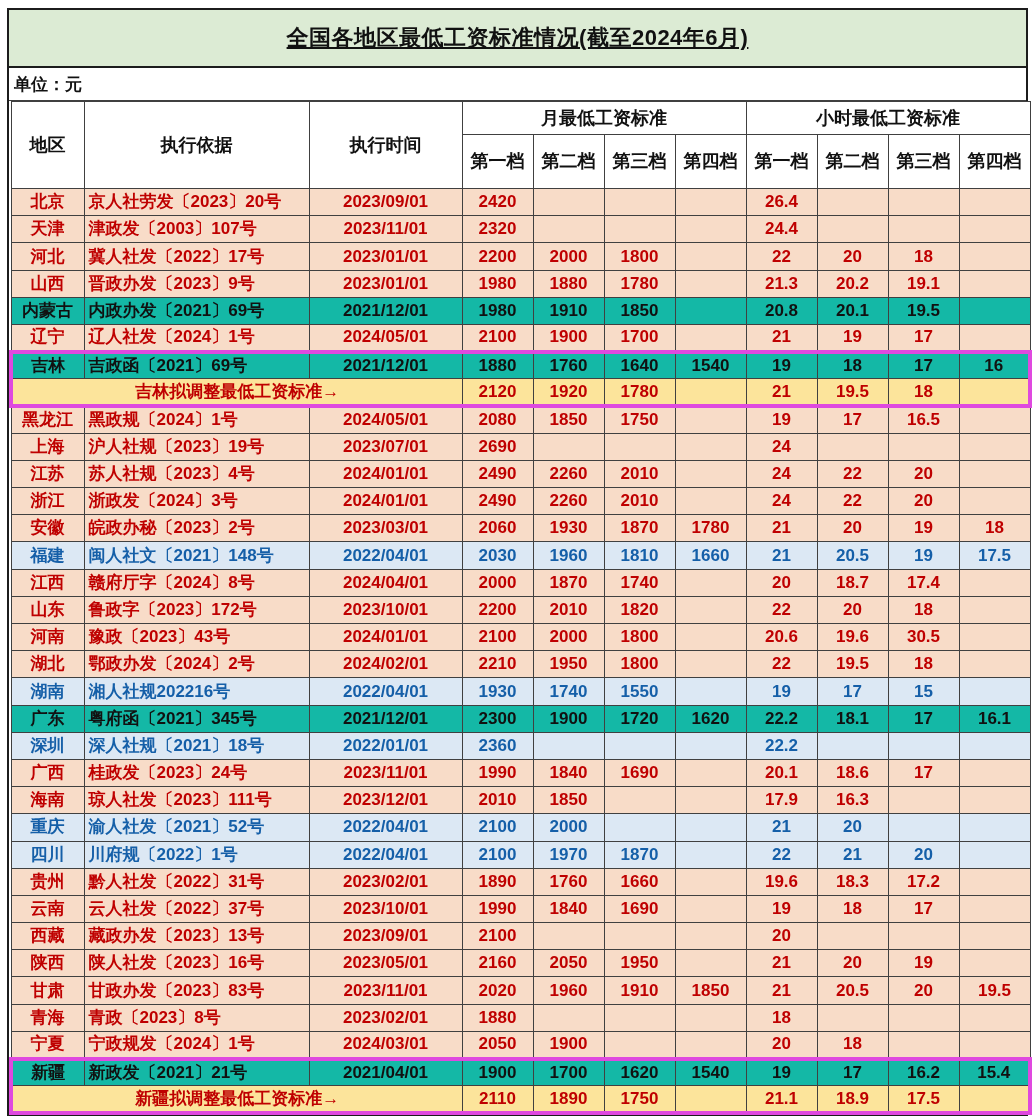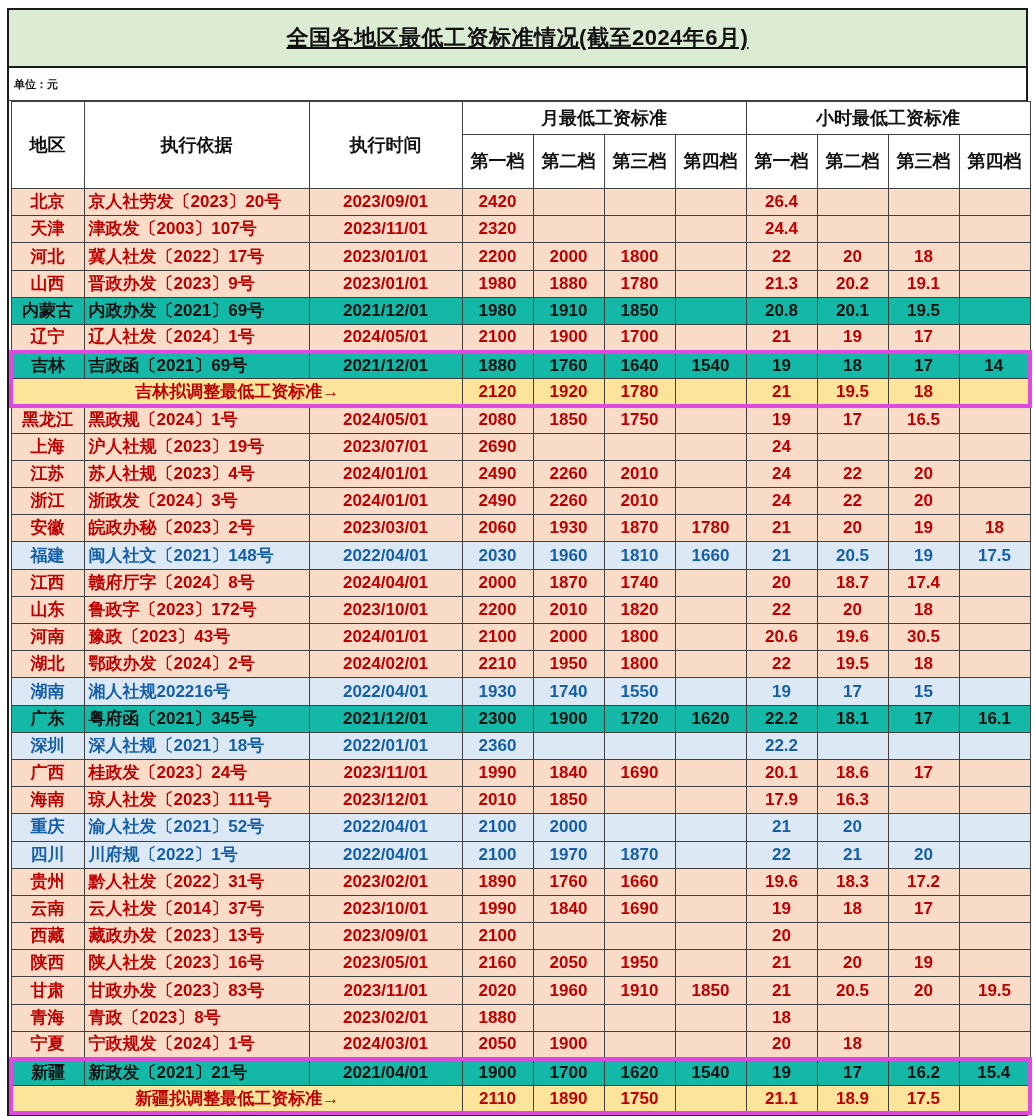--- a/index.html
+++ b/index.html
@@ -25,21 +25,21 @@
     border:2px solid #1c1c1c;background:#ffffff;
   }
   .title-bar{
     height:58px;background:var(--green-bg);
     border-bottom:2px solid #1c1c1c;
     display:flex;align-items:center;justify-content:center;
     font-size:22px;letter-spacing:.5px;text-decoration:underline;
   }
   .unit-bar{
     height:33px;background:#ffffff;border-bottom:1px solid var(--grid);
-    display:flex;align-items:center;font-size:11px;padding-left:5px;
+    display:flex;align-items:center;font-size:17px;padding-left:5px;
   }
   table{border-collapse:collapse;width:100%;table-layout:fixed;}
   col.c-region{width:73px;}
   col.c-basis{width:225px;}
   col.c-date{width:153px;}
   col.c-val{width:71px;}
   th,td{
     border:1px solid var(--grid);
     text-align:center;vertical-align:middle;
     font-size:17px;line-height:1.05;
@@ -186,21 +186,21 @@
           <td class="region">吉林</td>
           <td class="basis">吉政函〔2021〕69号</td>
           <td class="date">2021/12/01</td>
           <td class="val">1880</td>
           <td class="val">1760</td>
           <td class="val">1640</td>
           <td class="val">1540</td>
           <td class="val">19</td>
           <td class="val">18</td>
           <td class="val">17</td>
-          <td class="val">14</td>
+          <td class="val">16</td>
         </tr>
         <tr class="row-yellow frame-bottom">
           <td colspan="3" class="adjust-label">吉林拟调整最低工资标准→</td>
           <td class="val">2120</td>
           <td class="val">1920</td>
           <td class="val">1780</td>
           <td class="val"></td>
           <td class="val">21</td>
           <td class="val">19.5</td>
           <td class="val">18</td>
@@ -435,21 +435,21 @@
           <td class="val">1760</td>
           <td class="val">1660</td>
           <td class="val"></td>
           <td class="val">19.6</td>
           <td class="val">18.3</td>
           <td class="val">17.2</td>
           <td class="val"></td>
         </tr>
         <tr class="row-pink">
           <td class="region">云南</td>
-          <td class="basis">云人社发〔2014〕37号</td>
+          <td class="basis">云人社发〔2022〕37号</td>
           <td class="date">2023/10/01</td>
           <td class="val">1990</td>
           <td class="val">1840</td>
           <td class="val">1690</td>
           <td class="val"></td>
           <td class="val">19</td>
           <td class="val">18</td>
           <td class="val">17</td>
           <td class="val"></td>
         </tr>

